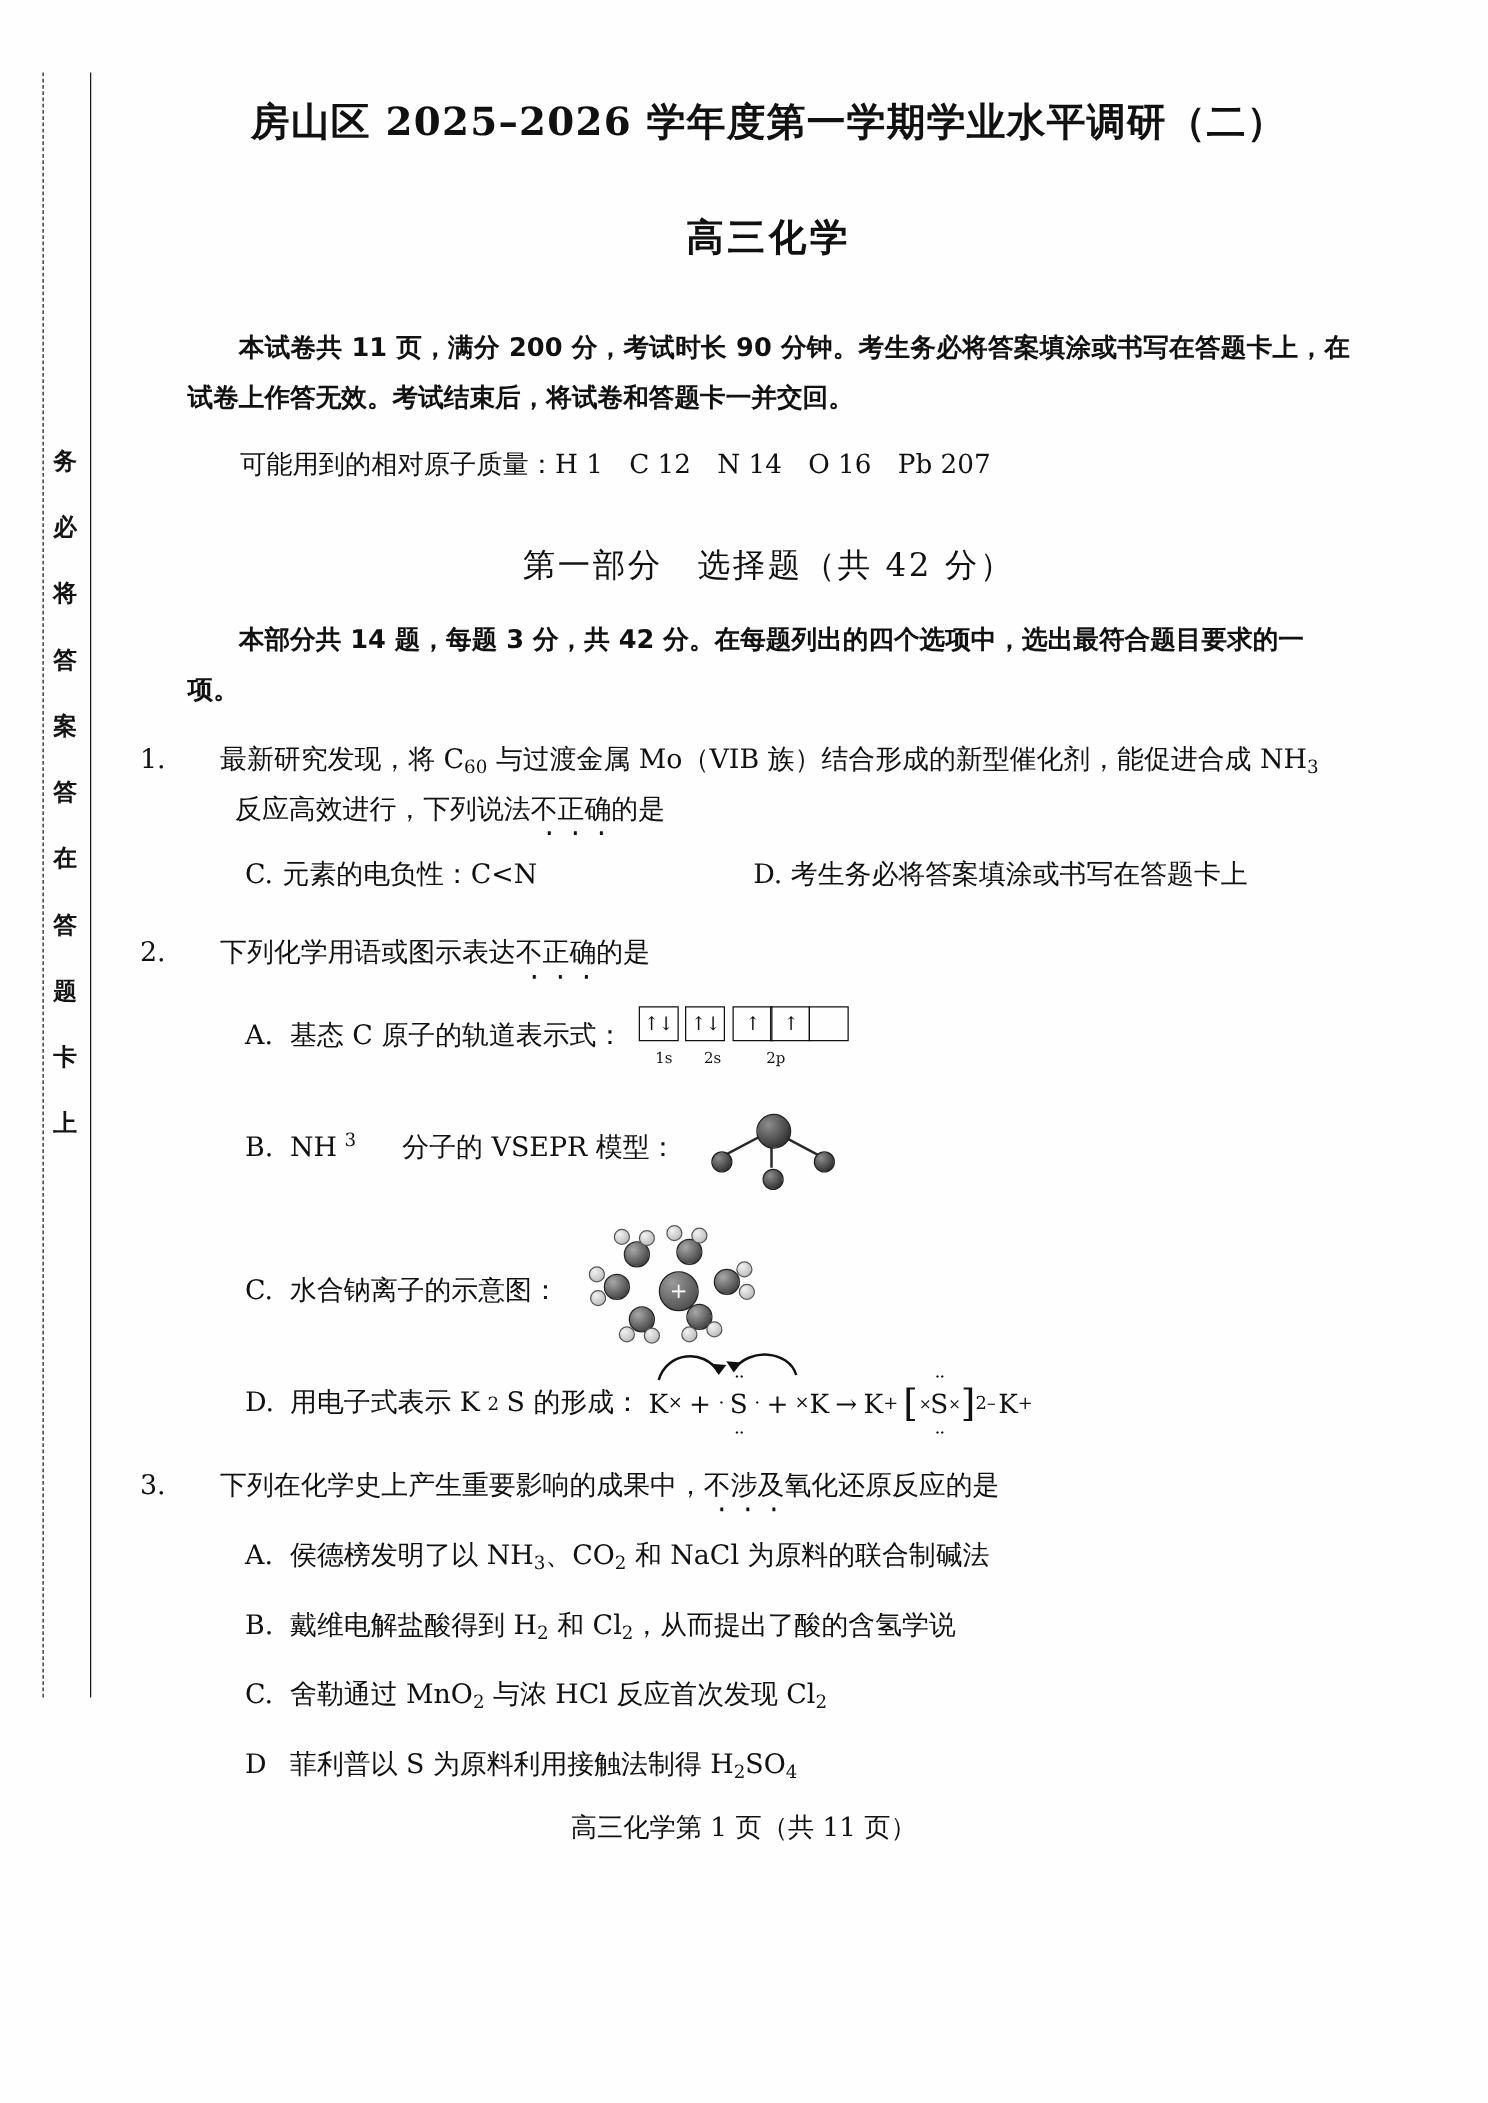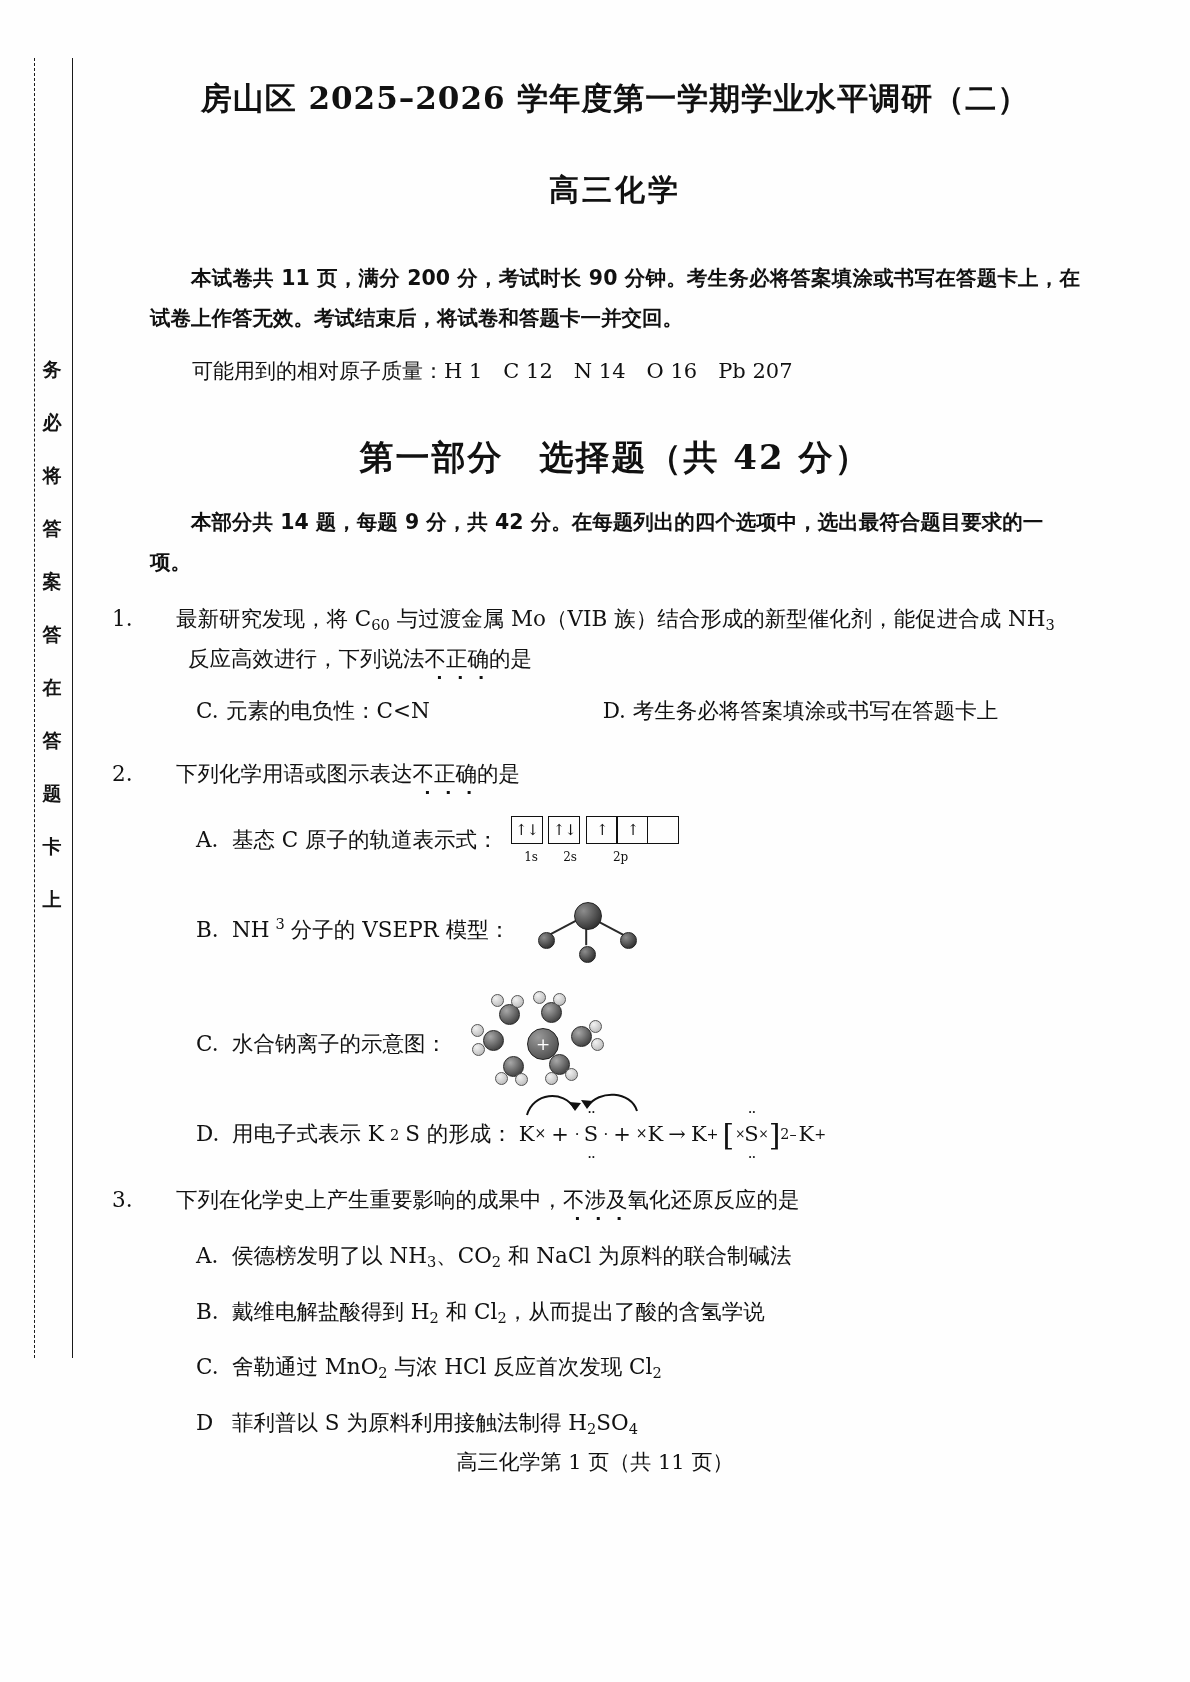--- a/index.html
+++ b/index.html
@@ -91,22 +91,22 @@
     text-indent: 2em;
   }
   .atomic-mass {
     margin-top: 14px;
     text-indent: 2em;
     font-size: 21px;
     line-height: 1.8;
   }
   .part-heading {
     text-align: center;
-    font-size: 34px;
-    font-weight: 700;
+    font-size: 26px;
+    font-weight: 400;
     letter-spacing: 2px;
     margin: 44px 0 22px 0;
   }
   .part-instr {
     font-weight: 700;
     font-family: "DejaVu Sans", "Liberation Sans", sans-serif;
     font-size: 20.5px;
     line-height: 1.95;
     text-indent: 2em;
     margin: 0 0 16px 0;
@@ -295,21 +295,21 @@
 
   <div class="content">
 
     <h1 class="doc-title">房山区 2025–2026 学年度第一学期学业水平调研（二）</h1>
     <h2 class="doc-subtitle">高三化学</h2>
 
     <p class="para notice">本试卷共 11 页，满分 200 分，考试时长 90 分钟。考生务必将答案填涂或书写在答题卡上，在试卷上作答无效。考试结束后，将试卷和答题卡一并交回。</p>
     <p class="para atomic-mass">可能用到的相对原子质量：H 1　C 12　N 14　O 16　Pb 207</p>
 
     <h3 class="part-heading">第一部分　选择题（共 42 分）</h3>
-    <p class="part-instr">本部分共 14 题，每题 9 分，共 42 分。在每题列出的四个选项中，选出最符合题目要求的一项。</p>
+    <p class="part-instr">本部分共 14 题，每题 3 分，共 42 分。在每题列出的四个选项中，选出最符合题目要求的一项。</p>
 
     <div class="question">
       <div class="q-stem">
         <span class="q-num">1.</span><span>最新研究发现，将 C</span><sub>60</sub><span> 与过渡金属 Mo（VIB 族）结合形成的新型催化剂，能促进合成 NH</span><sub>3</sub><span> 反应高效进行，下列说法</span><span class="dotted">不正确</span><span>的是</span>
       </div>
 
 
       <div class="opt-row">
         <div class="opt">
           <span class="opt-label">C.</span><span>元素的电负性：C&lt;N</span>
@@ -346,21 +346,21 @@
             </span>
           </span>
         </div>
       </div>
 
       <div class="opt-block" style="margin-top:22px;">
         <div class="opt-line" style="align-items:flex-start;">
           <span class="opt-label" style="margin-top:22px;">B.</span>
           <span style="margin-top:22px;">NH</span>
             <sub style="margin-top:22px;">3</sub>
-            <span style="margin-top:22px;"> 分子的 VSEPR 模型：</span>
+            <span style="margin-top:22px;margin-left:31px;"> 分子的 VSEPR 模型：</span>
           <span class="vsepr">
             <span class="bond" style="left:62px; top:26px; width:46px; transform:rotate(152deg);"></span>
             <span class="bond" style="left:62px; top:26px; width:30px; transform:rotate(90deg);"></span>
             <span class="bond" style="left:62px; top:26px; width:46px; transform:rotate(28deg);"></span>
             <span class="atom" style="left:50px; top:14px; width:26px; height:26px;"></span>
             <span class="atom" style="left:14px; top:44px; width:15px; height:15px;"></span>
             <span class="atom" style="left:55px; top:58px; width:15px; height:15px;"></span>
             <span class="atom" style="left:96px; top:44px; width:15px; height:15px;"></span>
           </span>
         </div>

